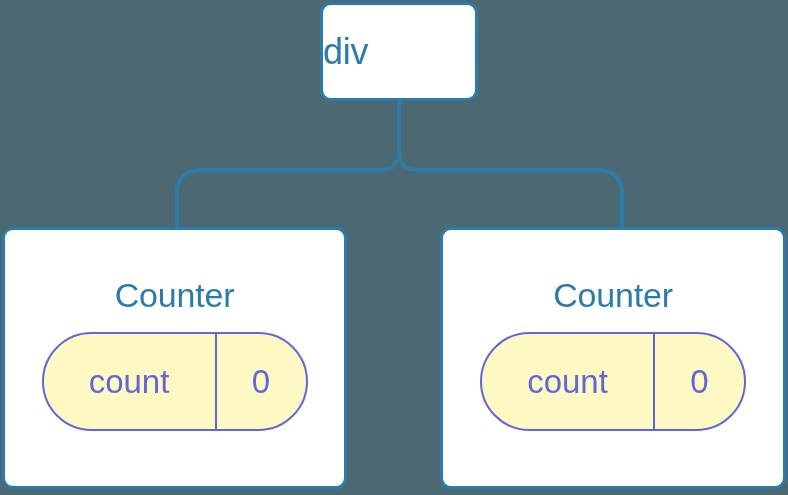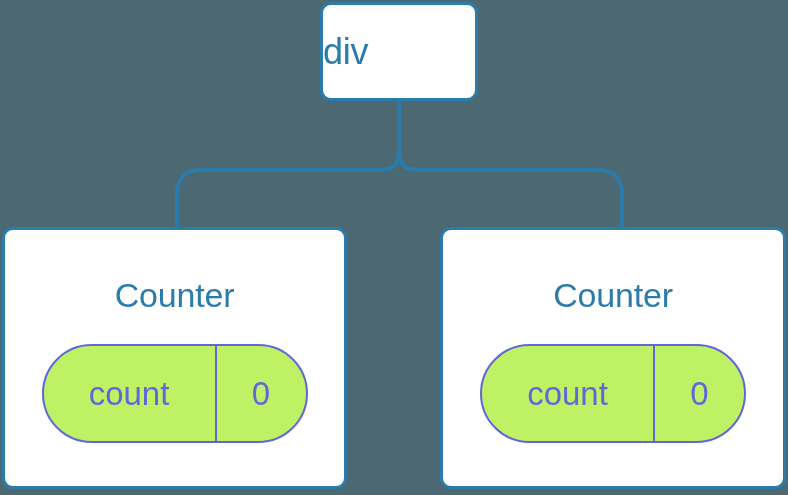--- a/index.html
+++ b/index.html
@@ -68,29 +68,29 @@
   }
   .child-title {
     color: #2b7cab;
     font-size: 34px;
     line-height: 1;
     letter-spacing: -0.2px;
     margin-top: 48px;
   }
   .state-pill {
     position: relative;
-    margin-top: 32px;
+    margin-top: 20px;
     width: 266px;
     height: 99px;
     border: 2px solid #6366d9;
     border-radius: 50px;
     box-sizing: border-box;
     display: flex;
     align-items: stretch;
-    background: #bef264;
+    background: #fef9c3;
   }
   .pill-key {
     flex: 0 0 173px;
     display: flex;
     align-items: center;
     justify-content: center;
     color: #6366d9;
     font-size: 33px;
     line-height: 1;
     border-right: 2px solid #6366d9;

